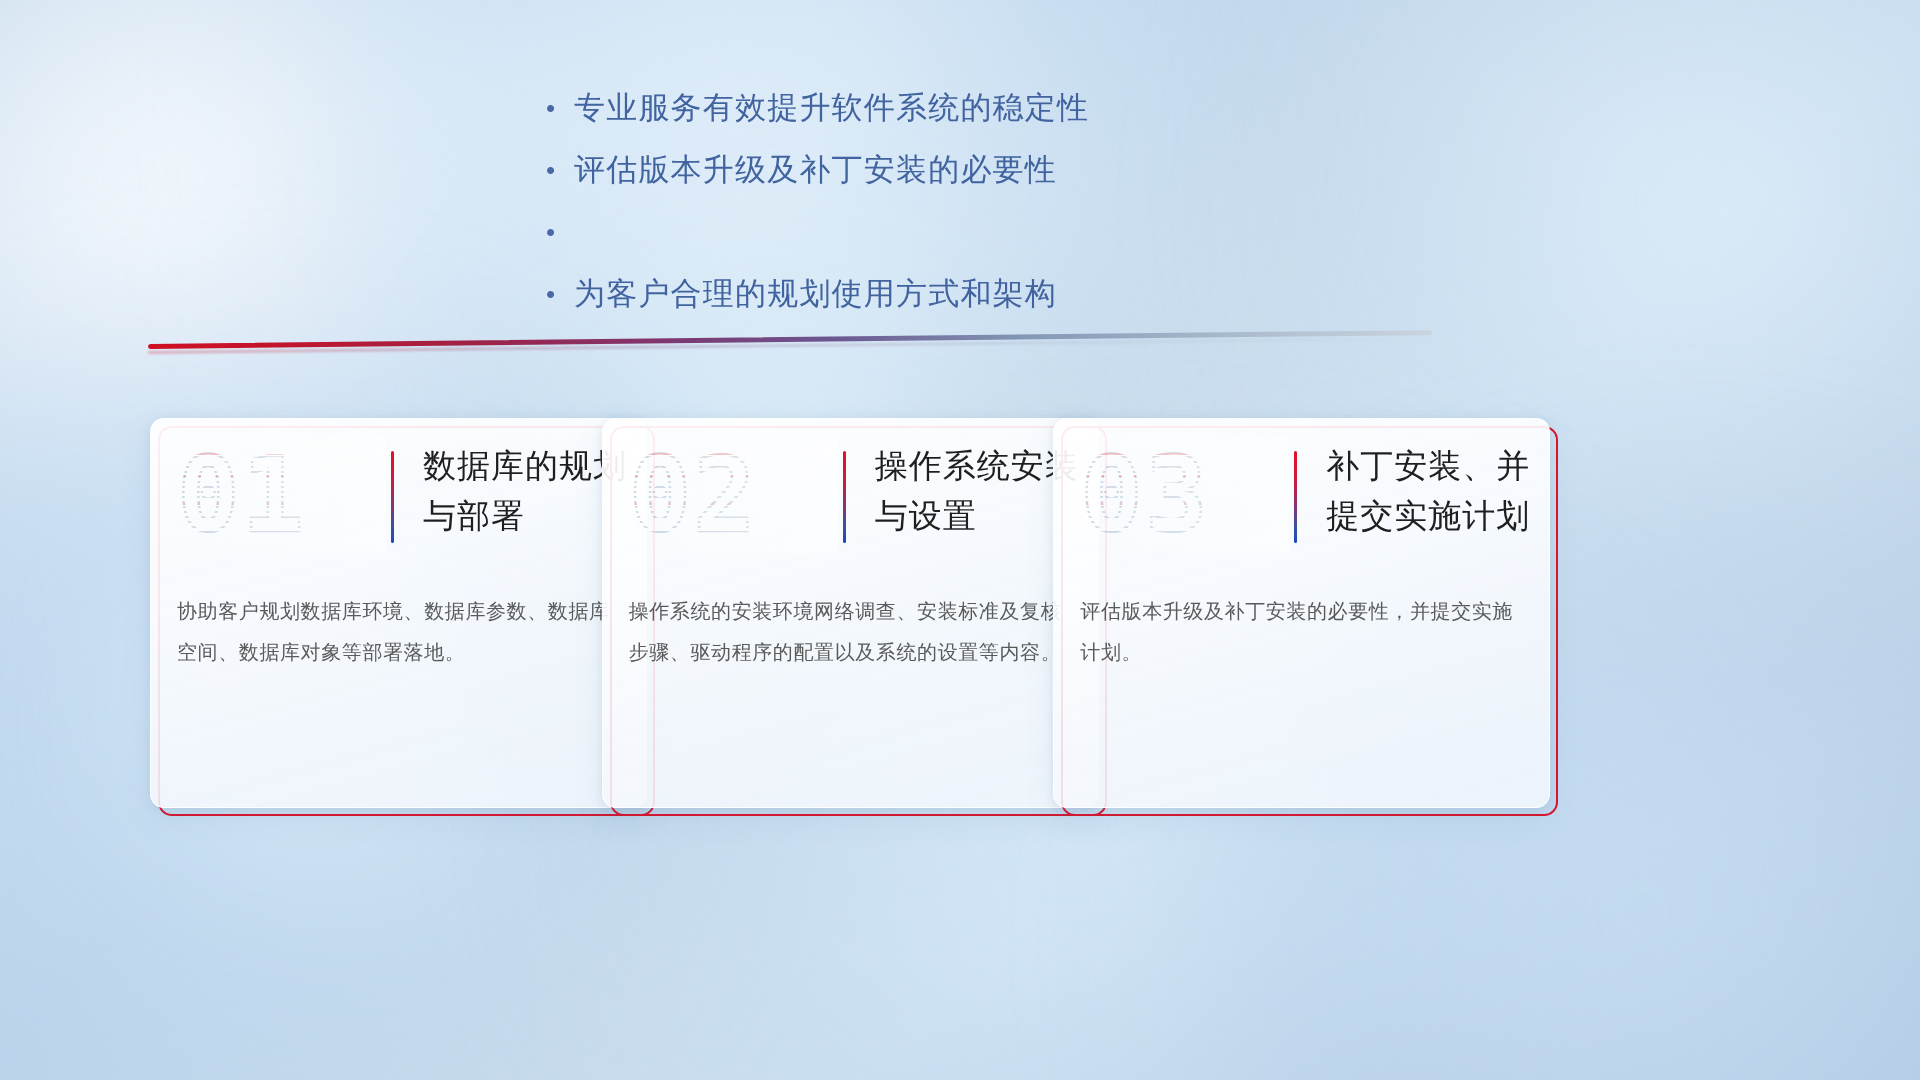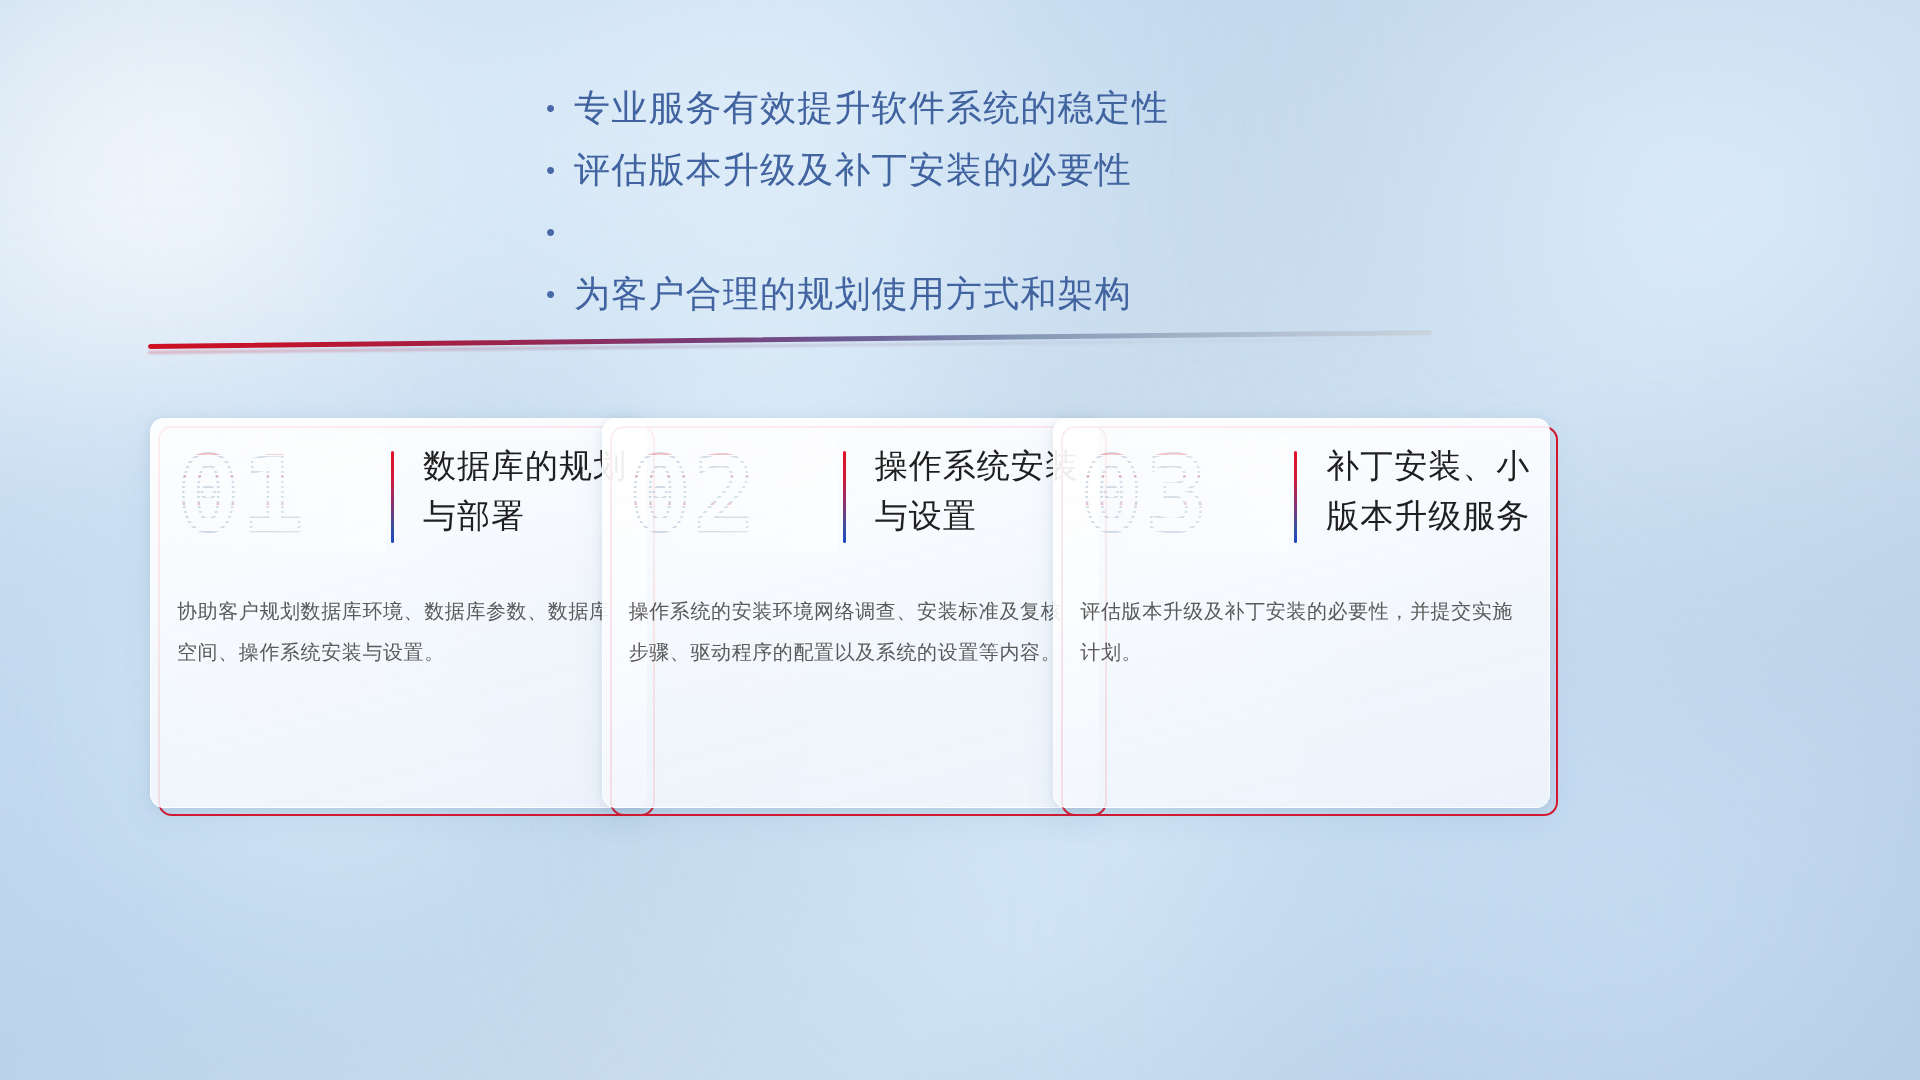--- a/index.html
+++ b/index.html
@@ -37,21 +37,21 @@
   .vignette{position:absolute;inset:0;
     background:radial-gradient(130% 110% at 50% 45%, rgba(255,255,255,0) 40%, rgba(150,180,212,.18) 88%, rgba(140,172,206,.3) 100%);}
 
   
   #fg{position:absolute;inset:0;z-index:2;}
 
   
   .bullets{position:absolute;left:540px;top:88px;width:760px;}
   .bullet-row{display:flex;align-items:flex-start;margin-bottom:22px;}
   .bullet-dot{width:34px;flex:0 0 34px;color:#4868a8;font-size:26px;line-height:40px;text-align:left;padding-left:6px;}
-  .bullet-text{font-size:36px;line-height:40px;color:#41639f;letter-spacing:1.2px;font-weight:500;white-space:nowrap;}
+  .bullet-text{font-size:31px;line-height:40px;color:#41639f;letter-spacing:1.2px;font-weight:500;white-space:nowrap;}
 
   
   .divider{position:absolute;left:148px;top:344px;width:1284px;height:16px;}
   .divider .ln{
     position:absolute;left:0;top:0;width:100%;height:5px;
     background:linear-gradient(90deg,#cf1023 0%,#c2142c 10%,#9e2248 26%,#7b3a74 42%,#6b5992 54%,#8396b4 68%,#9fb1c6 80%,#b6c4d4 90%,#c9d4de 100%);
     transform:rotate(-0.62deg);transform-origin:left center;border-radius:3px;
   }
   .divider .ln2{
     position:absolute;left:0;top:7px;width:100%;height:3px;opacity:.38;
@@ -162,21 +162,21 @@
     <div class="card-wrap">
       <div class="card-accent"></div>
       <div class="card">
         <div class="card-head">
           <div class="ghost-num">01</div>
           <div class="ghost-num-tint">01</div>
           <div class="num-blur"></div>
           <div class="sep-bar"></div>
           <div class="card-title">数据库的规划与部署</div>
         </div>
-        <div class="card-body">协助客户规划数据库环境、数据库参数、数据库空间、操作系统安装与设置。</div>
+        <div class="card-body">协助客户规划数据库环境、数据库参数、数据库空间、数据库对象等部署落地。</div>
       </div>
     </div>
 
     <div class="card-wrap">
       <div class="card-accent"></div>
       <div class="card">
         <div class="card-head">
           <div class="ghost-num">02</div>
           <div class="ghost-num-tint">02</div>
           <div class="num-blur"></div>
@@ -188,20 +188,20 @@
     </div>
 
     <div class="card-wrap">
       <div class="card-accent"></div>
       <div class="card">
         <div class="card-head">
           <div class="ghost-num">03</div>
           <div class="ghost-num-tint">03</div>
           <div class="num-blur"></div>
           <div class="sep-bar"></div>
-          <div class="card-title">补丁安装、小版本升级服务</div>
+          <div class="card-title">补丁安装、并提交实施计划</div>
         </div>
         <div class="card-body">评估版本升级及补丁安装的必要性，并提交实施计划。</div>
       </div>
     </div>
 
   </div>
 </div>
 
 </body></html>

